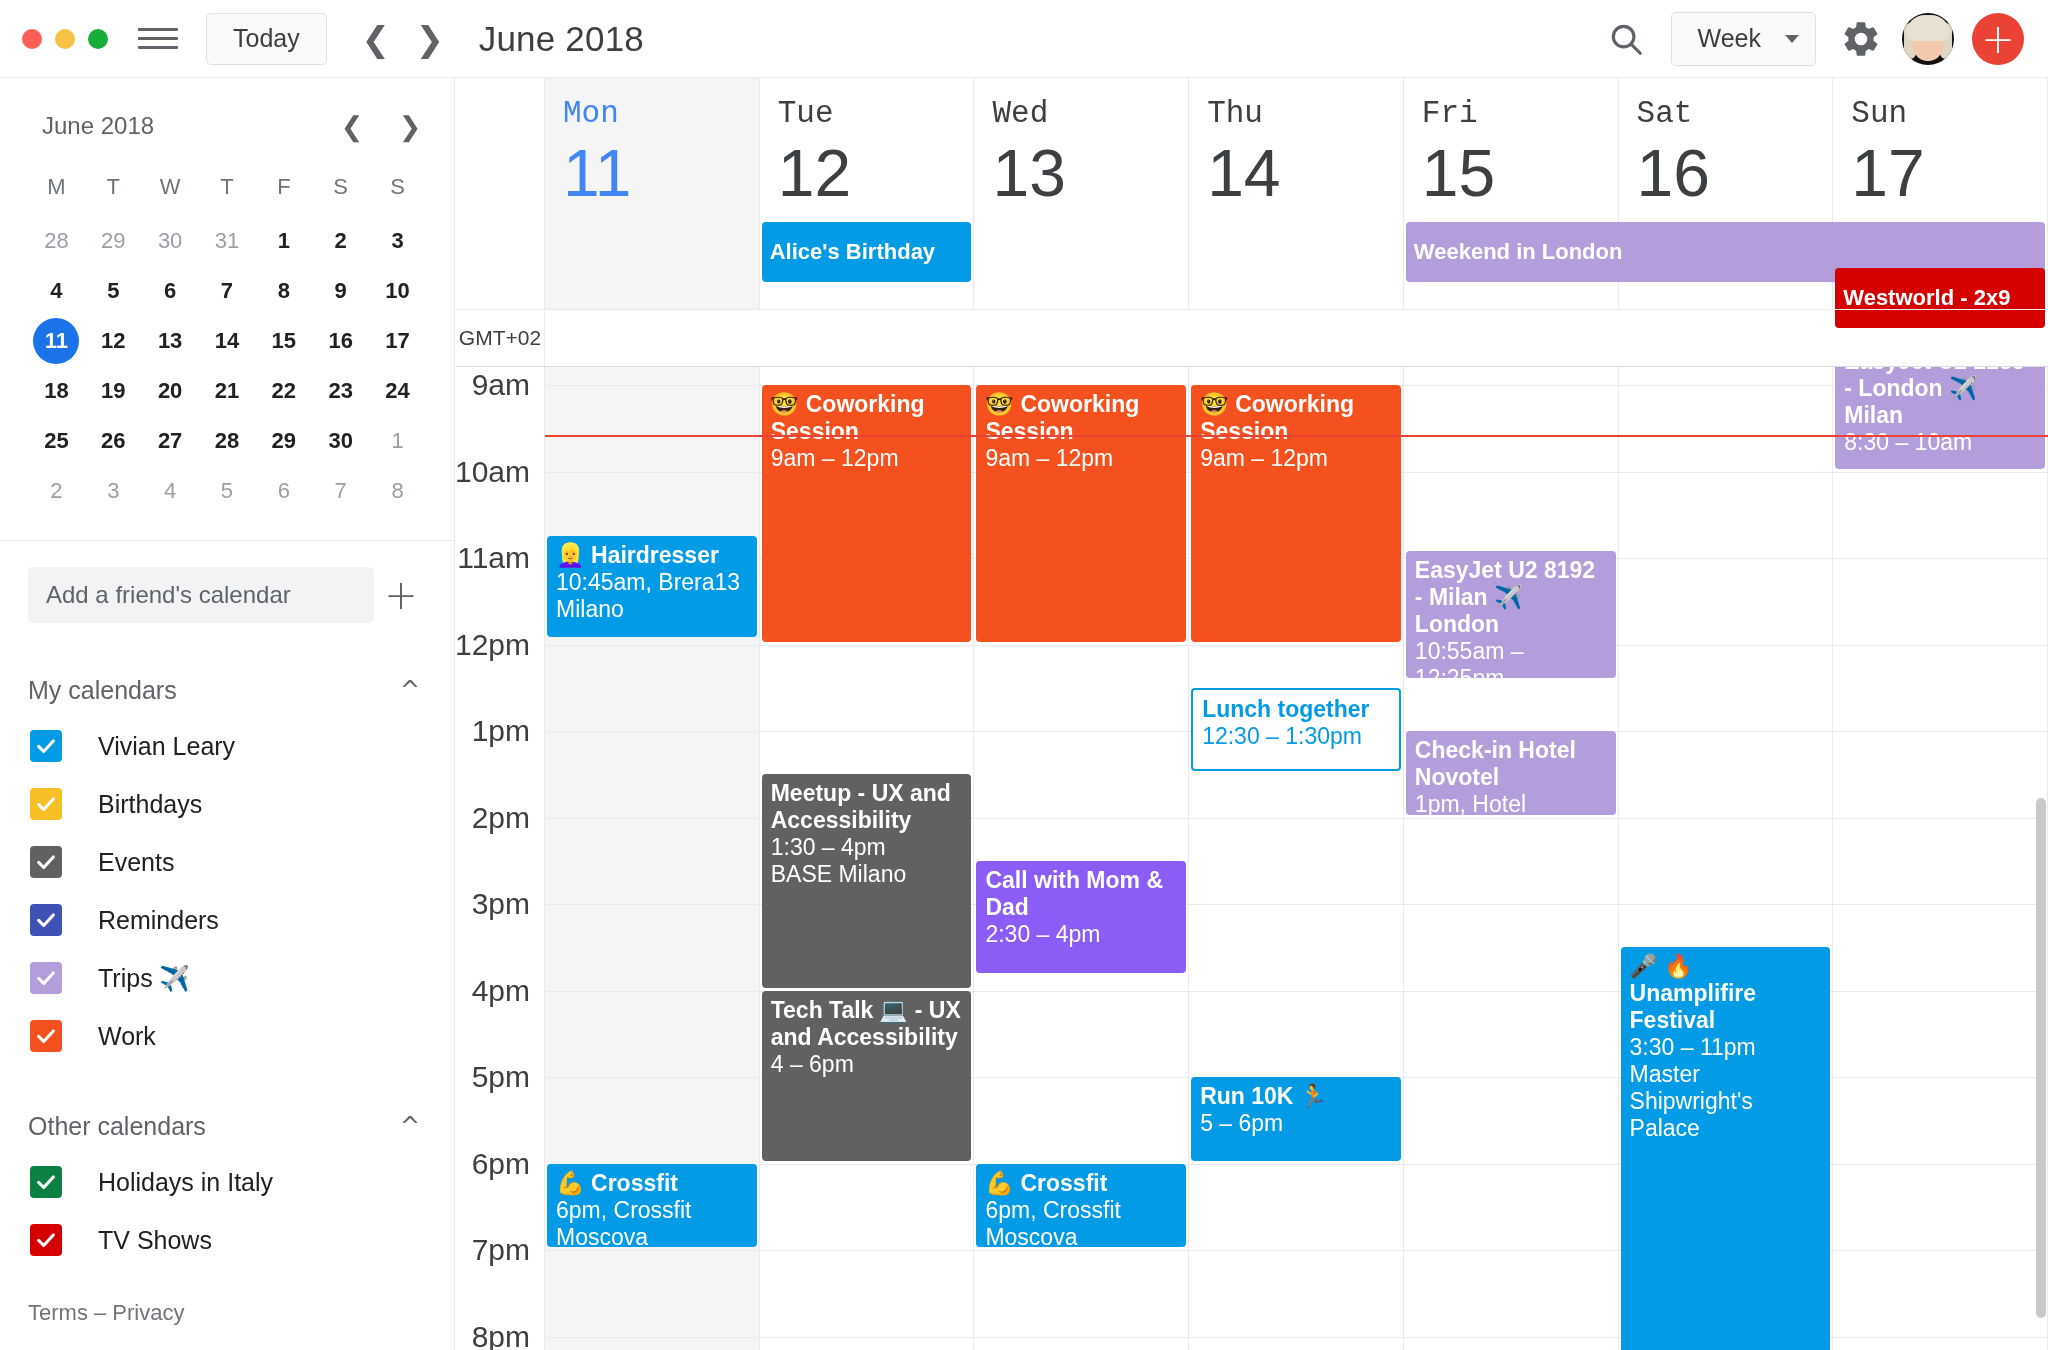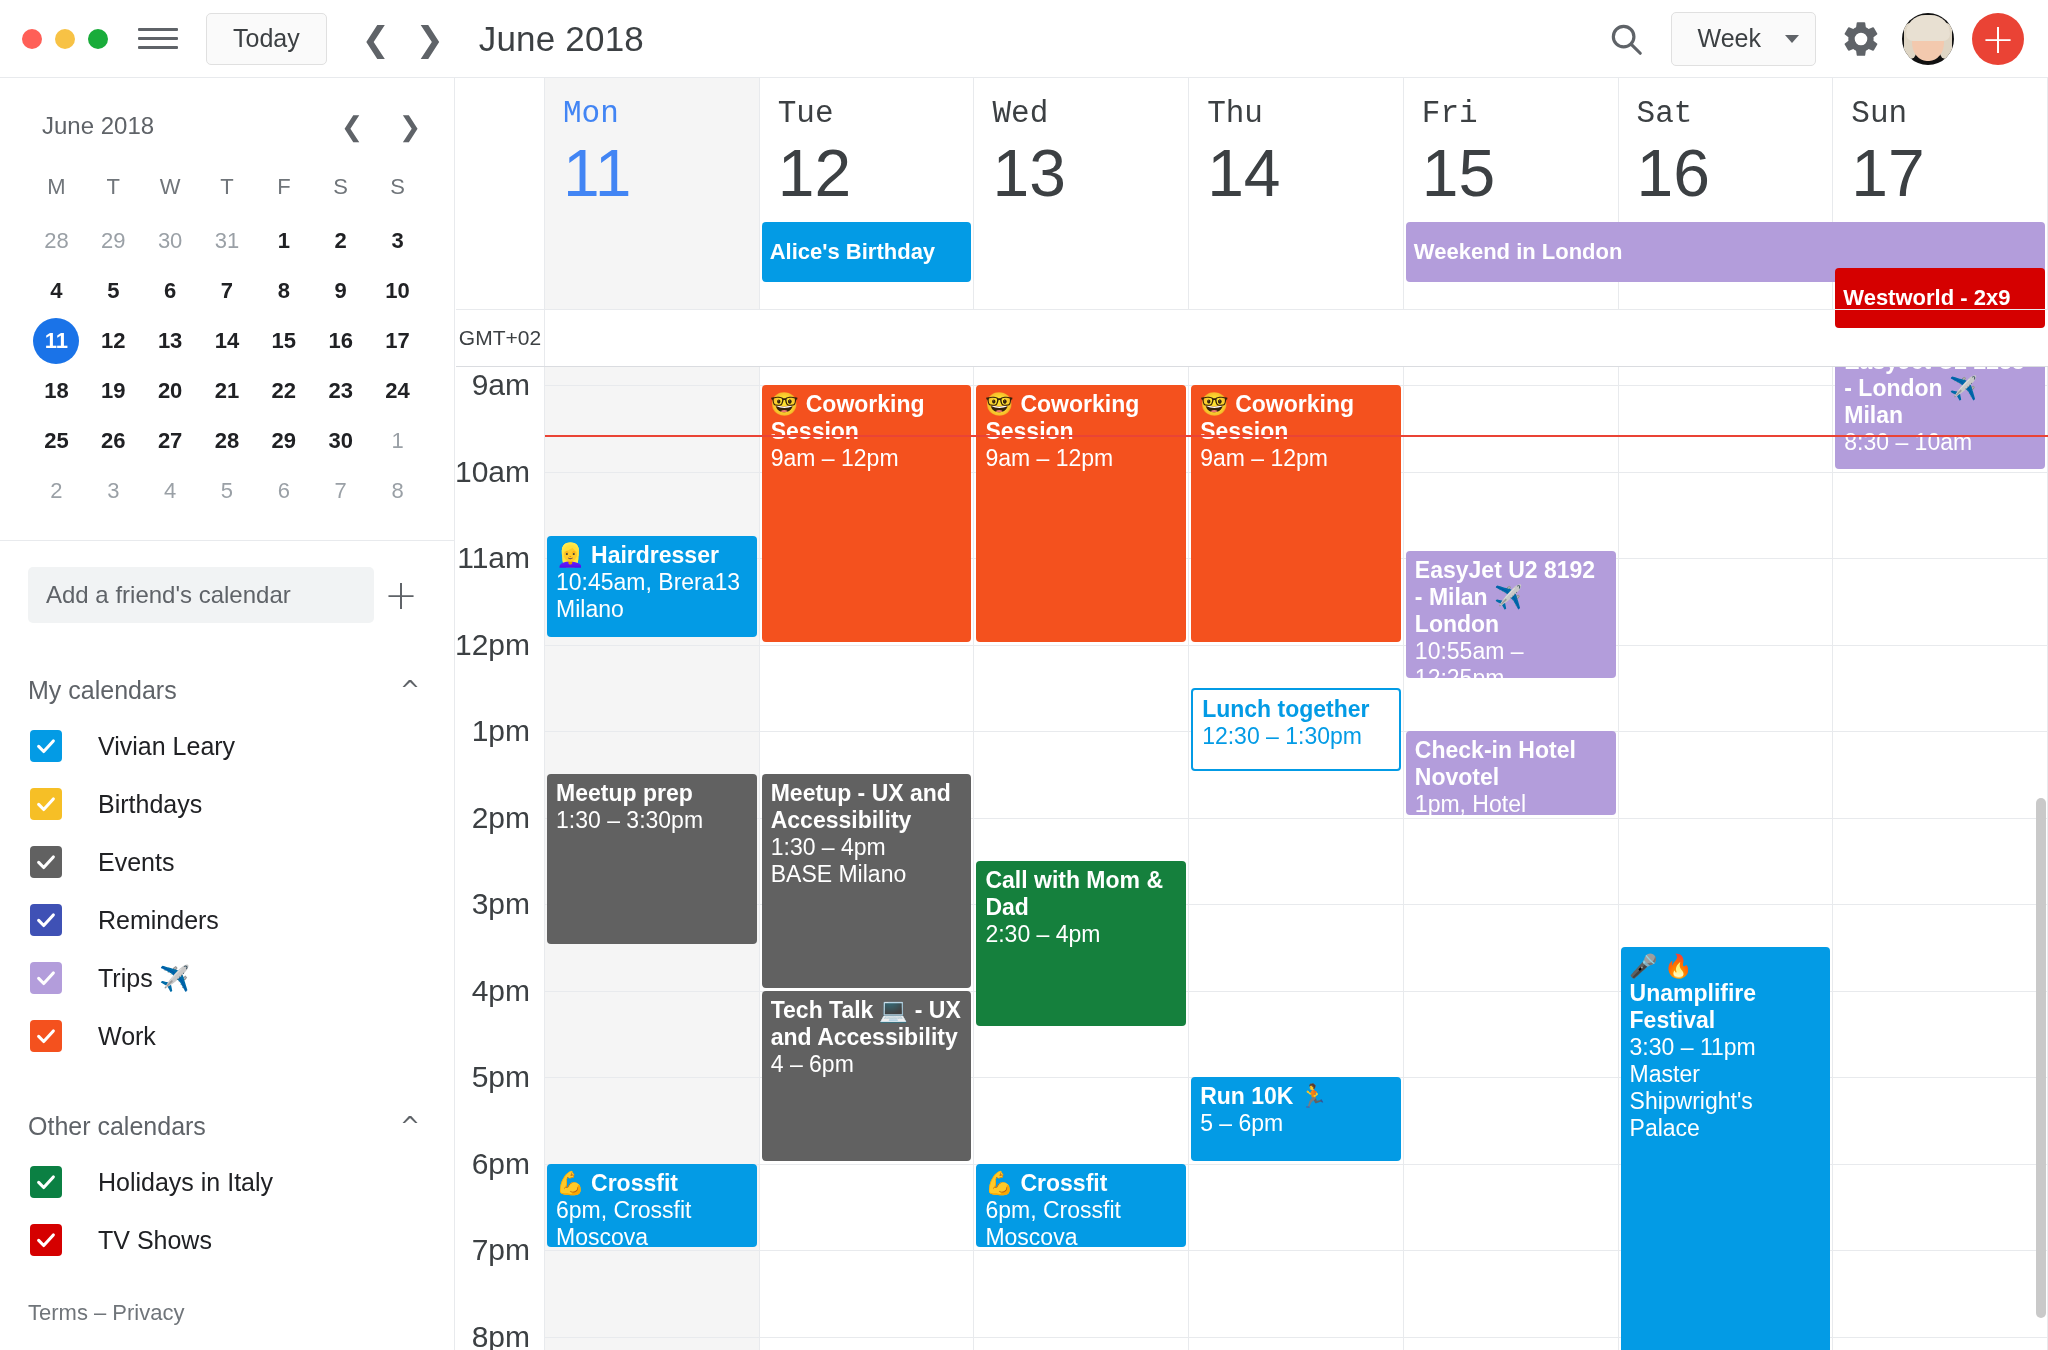--- a/index.html
+++ b/index.html
@@ -530,24 +530,20 @@
         <div class="hline" style="top: 623.5px;"></div>
         <div class="hline" style="top: 710px;"></div>
         <div class="hline" style="top: 796.5px;"></div>
         <div class="hline" style="top: 883px;"></div>
         <div class="hline" style="top: 969.5px;"></div>
         <div class="nowline" style="top: 68.17px;"></div>
         <div class="ev" style="left: 91px; width: 209.714px; top: 169.375px; height: 101px; background: rgb(3, 155, 229);">
           <div class="t">👱‍♀️ Hairdresser</div>
           <div class="s">10:45am, Brera13 Milano</div>
         </div>
-        <div class="ev" style="left: 91px; width: 209.714px; top: 407.25px; height: 170px; background: rgb(97, 97, 97);">
-          <div class="t">Meetup prep</div>
-          <div class="s">1:30 – 3:30pm</div>
-        </div>
         <div class="ev" style="left: 91px; width: 209.714px; top: 796.5px; height: 83.5px; background: rgb(3, 155, 229);">
           <div class="t">💪 Crossfit</div>
           <div class="s">6pm, Crossfit Moscova</div>
         </div>
         <div class="ev" style="left: 305.714px; width: 209.714px; top: 18px; height: 256.5px; background: rgb(244, 81, 30);">
           <div class="t">🤓 Coworking Session</div>
           <div class="s">9am – 12pm</div>
         </div>
         <div class="ev" style="left: 305.714px; width: 209.714px; top: 407.25px; height: 213.25px; background: rgb(97, 97, 97);">
           <div class="t">Meetup - UX and Accessibility</div>
@@ -555,21 +551,21 @@
           <div class="s">BASE Milano</div>
         </div>
         <div class="ev" style="left: 305.714px; width: 209.714px; top: 623.5px; height: 170px; background: rgb(97, 97, 97);">
           <div class="t">Tech Talk 💻 - UX and Accessibility</div>
           <div class="s">4 – 6pm</div>
         </div>
         <div class="ev" style="left: 520.429px; width: 209.714px; top: 18px; height: 256.5px; background: rgb(244, 81, 30);">
           <div class="t">🤓 Coworking Session</div>
           <div class="s">9am – 12pm</div>
         </div>
-        <div class="ev" style="left: 520.429px; width: 209.714px; top: 493.75px; height: 165px; background: #15803d;">
+        <div class="ev" style="left: 520.429px; width: 209.714px; top: 493.75px; height: 112px; background: #8b5cf6;">
           <div class="t">Call with Mom &amp; Dad</div>
           <div class="s">2:30 – 4pm</div>
         </div>
         <div class="ev" style="left: 520.429px; width: 209.714px; top: 796.5px; height: 83.5px; background: rgb(3, 155, 229);">
           <div class="t">💪 Crossfit</div>
           <div class="s">6pm, Crossfit Moscova</div>
         </div>
         <div class="ev" style="left: 735.143px; width: 209.714px; top: 18px; height: 256.5px; background: rgb(244, 81, 30);">
           <div class="t">🤓 Coworking Session</div>
           <div class="s">9am – 12pm</div>

